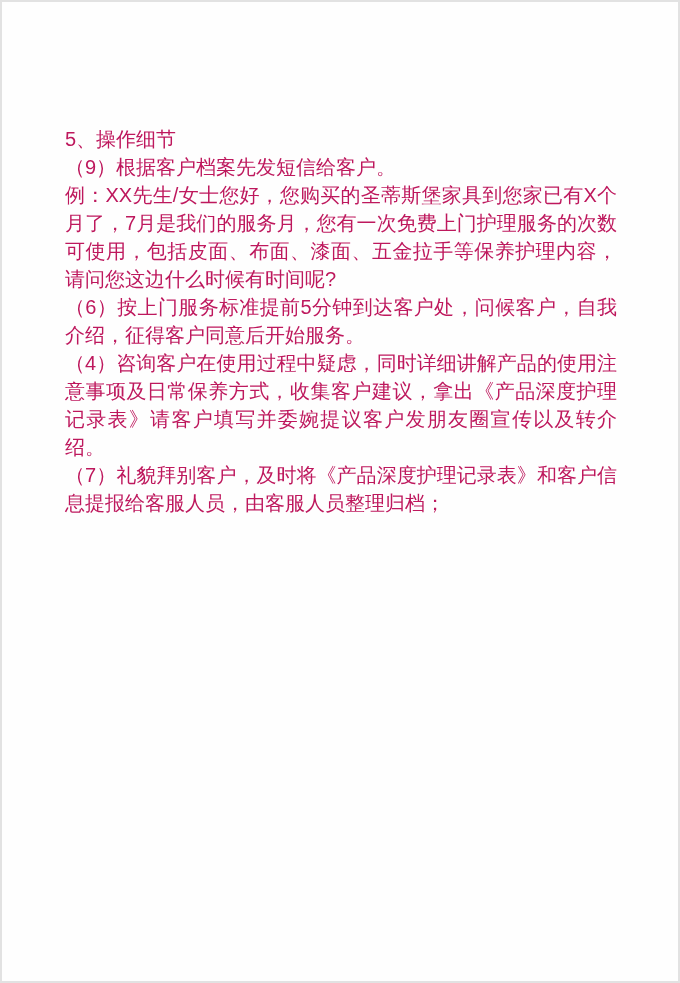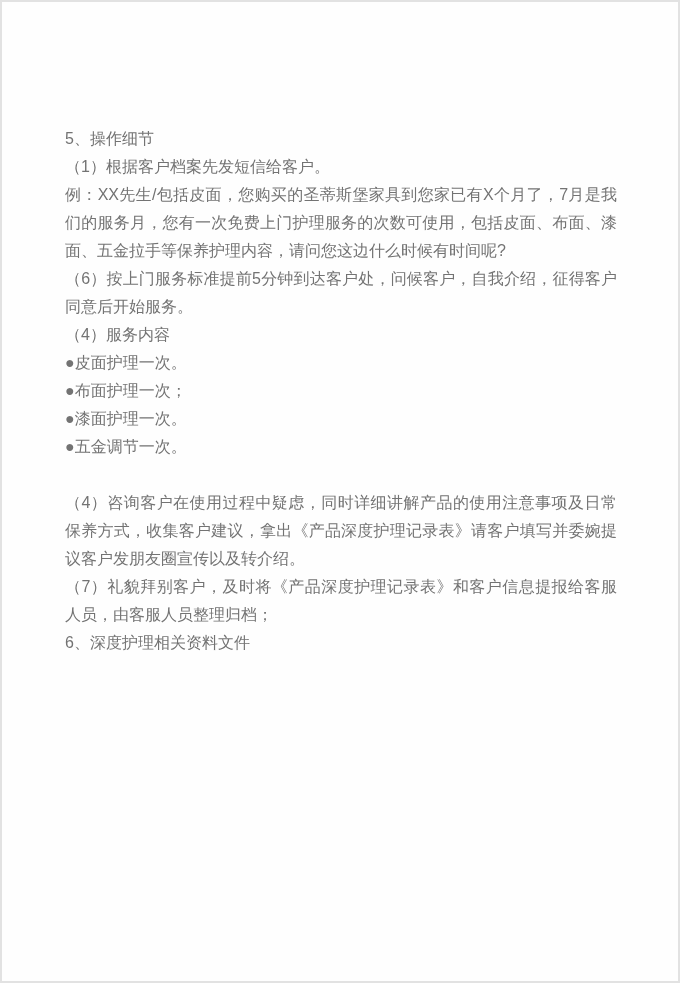--- a/index.html
+++ b/index.html
@@ -12,22 +12,22 @@
     position: relative;
     box-sizing: border-box;
     width: 680px;
     height: 983px;
     background: #fefefe;
     border: 2px solid #e2e2e2;
     padding: 123px 61px 0 63px;
     overflow: hidden;
   }
   .doc {
-    color: #737373;
-    font-size: 16px;
+    color: #be185d;
+    font-size: 20px;
     line-height: 28px;
   }
   .doc p {
     margin: 0;
     text-align: justify;
     text-justify: inter-ideograph;
   }
   .block {
     margin-bottom: 28px;
   }
@@ -42,35 +42,27 @@
   }
 </style>
 </head>
 <body>
 
 <div class="page">
   <div class="doc">
 
     <p class="tight">5、操作细节</p>
 
-    <p class="after-item1">（1）根据客户档案先发短信给客户。</p>
+    <p class="after-item1">（9）根据客户档案先发短信给客户。</p>
 
-    <p class="block">例：XX先生/包括皮面，您购买的圣蒂斯堡家具到您家已有X个月了，7月是我们的服务月，您有一次免费上门护理服务的次数可使用，包括皮面、布面、漆面、五金拉手等保养护理内容，请问您这边什么时候有时间呢?</p>
+    <p class="block">例：XX先生/女士您好，您购买的圣蒂斯堡家具到您家已有X个月了，7月是我们的服务月，您有一次免费上门护理服务的次数可使用，包括皮面、布面、漆面、五金拉手等保养护理内容，请问您这边什么时候有时间呢?</p>
 
 
     <p class="block">（6）按上门服务标准提前5分钟到达客户处，问候客户，自我介绍，征得客户同意后开始服务。</p>
 
-    <div class="block">
-      <p class="tight">（4）服务内容</p>
-      <p class="tight bullet-line">●皮面护理一次。</p>
-      <p class="tight bullet-line">●布面护理一次；</p>
-      <p class="tight bullet-line">●漆面护理一次。</p>
-      <p class="tight bullet-line">●五金调节一次。</p>
-    </div>
 
     <p class="block">（4）咨询客户在使用过程中疑虑，同时详细讲解产品的使用注意事项及日常保养方式，收集客户建议，拿出《产品深度护理记录表》请客户填写并委婉提议客户发朋友圈宣传以及转介绍。</p>
 
     <p class="block">（7）礼貌拜别客户，及时将《产品深度护理记录表》和客户信息提报给客服人员，由客服人员整理归档；</p>
 
-    <p class="tight">6、深度护理相关资料文件</p>
 
   </div>
 </div>
 
 </body></html>

